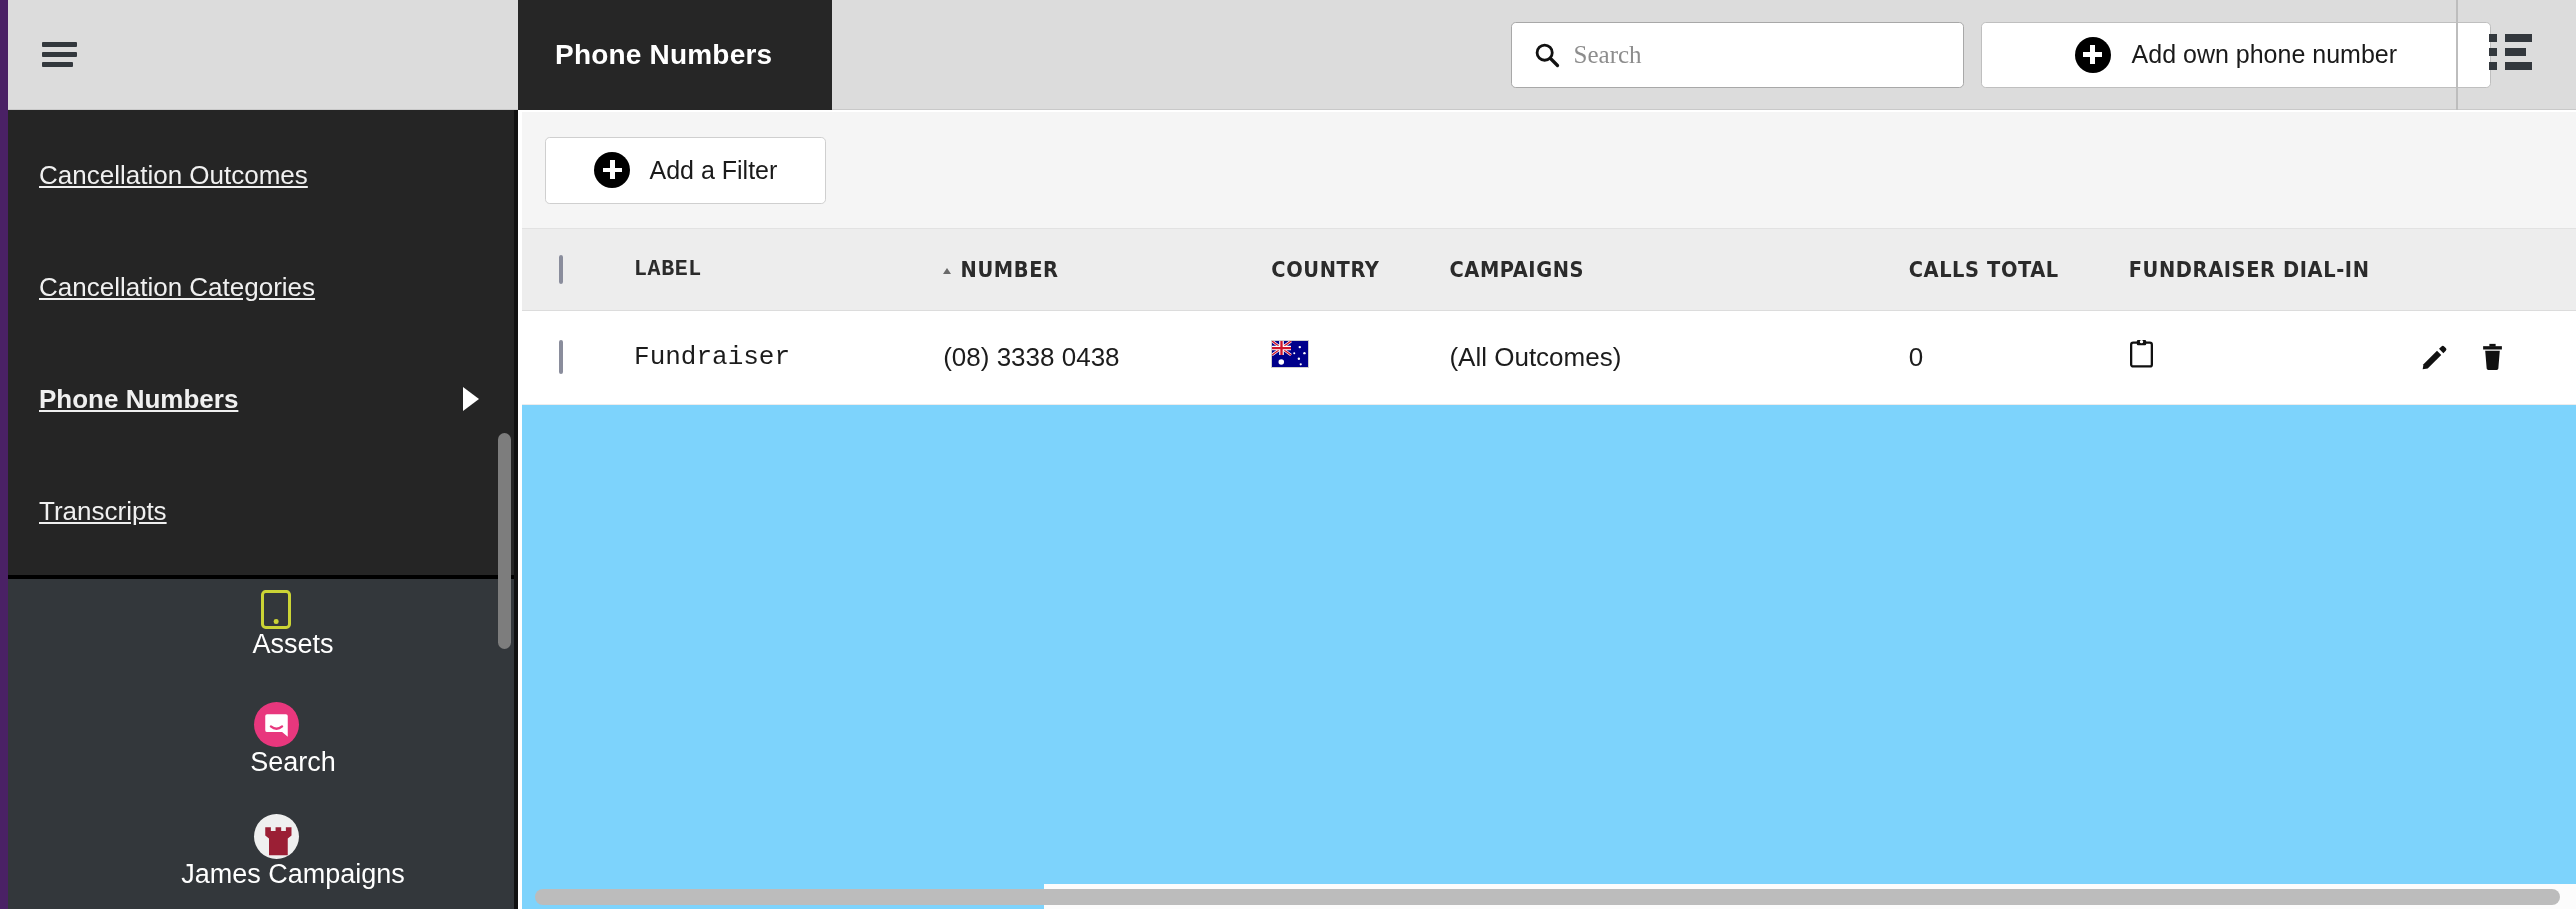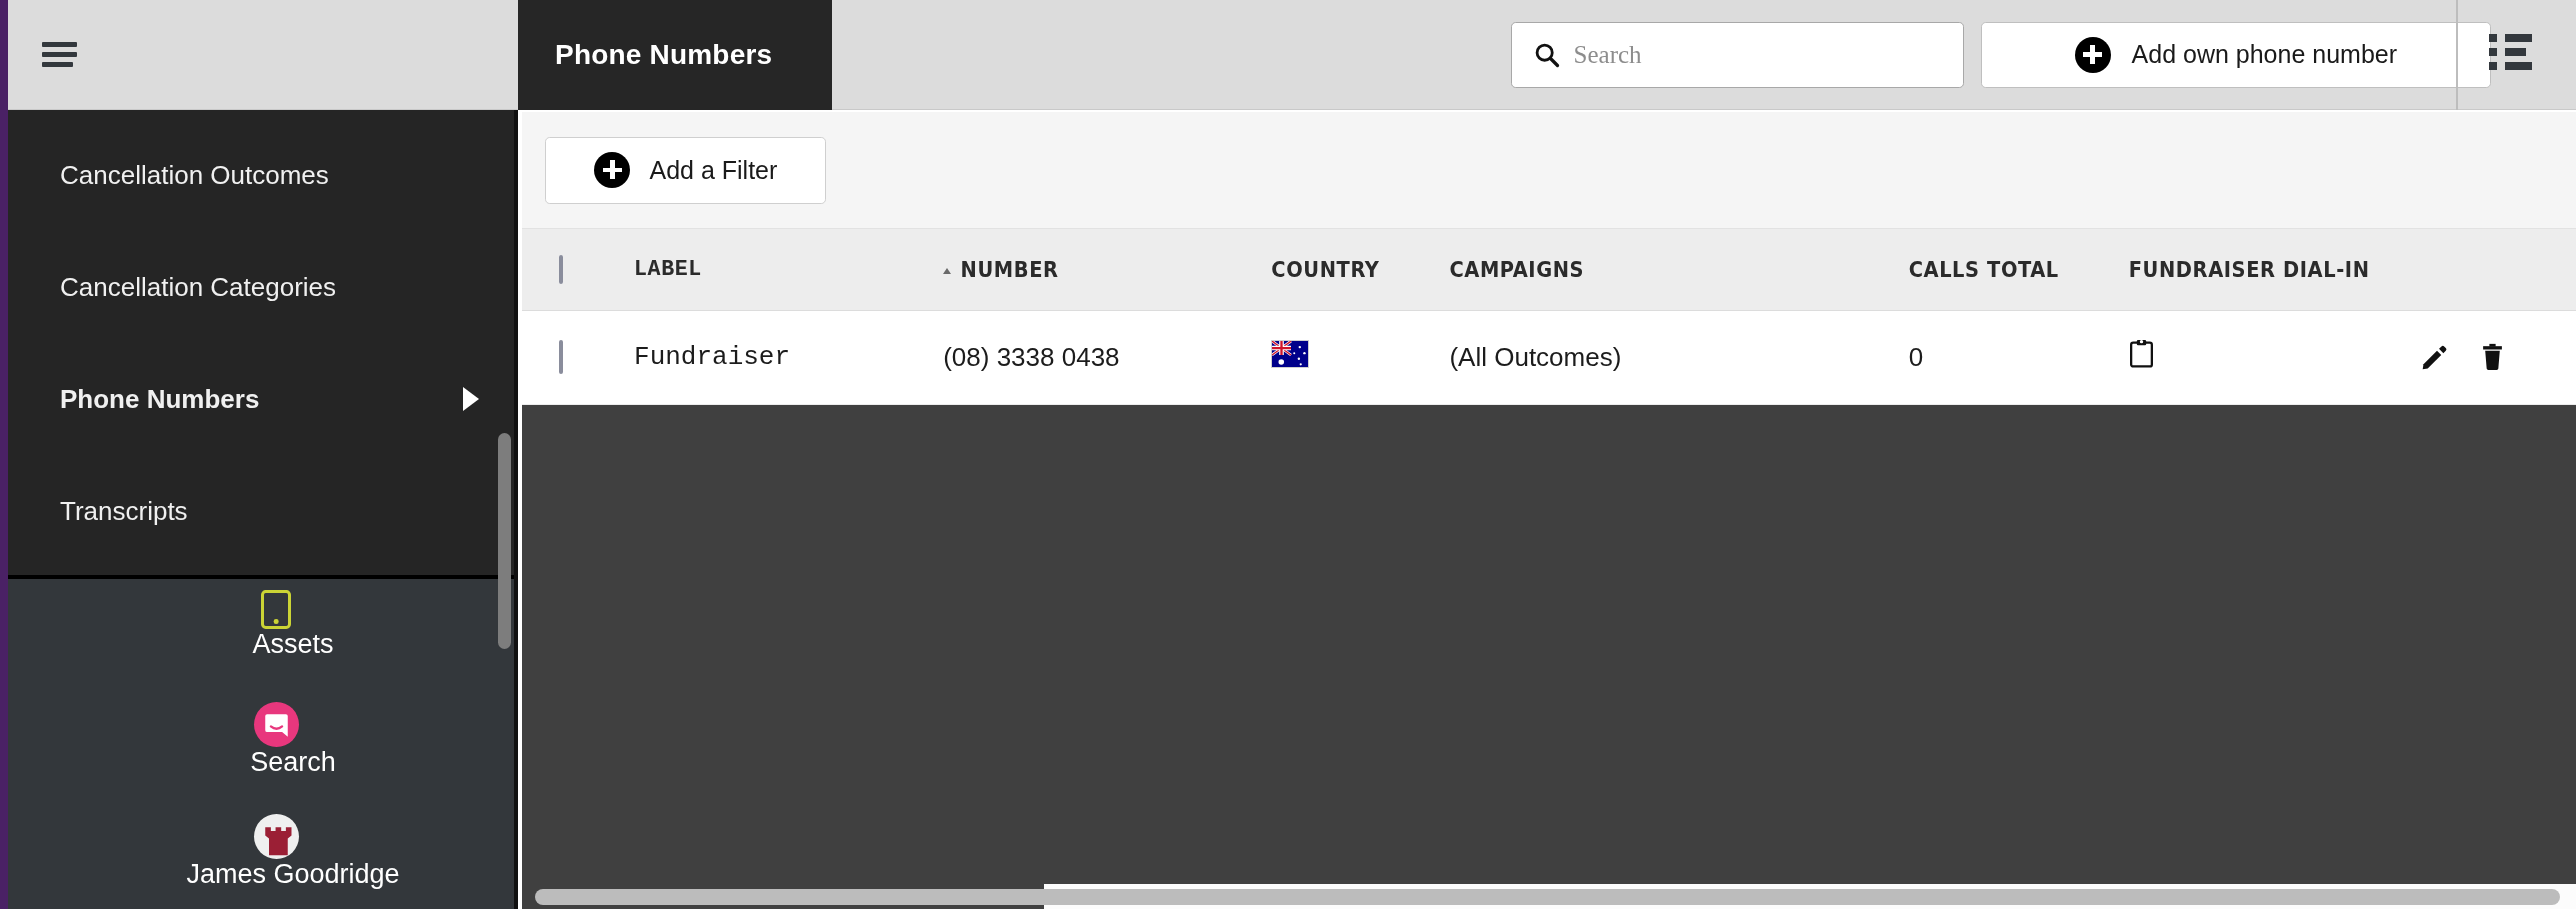--- a/index.html
+++ b/index.html
@@ -105,23 +105,24 @@
   
   .sidebar {
     position: absolute; left: 0; top: 110px;
     width: 518px; height: 800px;
     background: #252525;
     overflow: hidden;
   }
   .sidebar-top { padding-top: 9.4px; }
   .nav-item {
     height: 112px; display: flex; align-items: center;
-    padding-left: 60px; padding-right: 37px;
+    padding-left: 39px; padding-right: 37px;
     color: #f0f0f0; font-size: 26px; cursor: pointer;
     position: relative;
+    text-decoration: underline;
   }
   .nav-item.active { font-weight: bold; }
   .nav-item .caret {
     position: absolute; right: 39px; top: 50%; transform: translateY(-50%);
     width: 0; height: 0;
     border-top: 12.2px solid transparent;
     border-bottom: 12.2px solid transparent;
     border-left: 16px solid #ffffff;
   }
   .sidebar-split {
@@ -168,21 +169,21 @@
   }
   .sidebar-edge {
     position: absolute; right: 0; top: 0; width: 3.7px; height: 800px;
     background: #111111;
   }
 
   
   .main {
     position: absolute; left: 522px; top: 112px;
     width: 2054px; height: 798px;
-    background: #404040;
+    background: #7dd3fc;
   }
   .filter-bar {
     height: 117px; background: #f5f5f5;
     display: flex; align-items: center; padding-left: 23.4px;
     border-bottom: 1.9px solid #e2e2e2;
   }
   .filter-btn {
     width: 281px; height: 67px;
     background: #ffffff; border: 1.9px solid #cfcfcf; border-radius: 4.7px;
     display: flex; align-items: center; justify-content: center; cursor: pointer;
@@ -332,21 +333,21 @@
         <span class="ico-label">Search</span>
       </div>
       <div class="nav-item-icon">
         <span class="ico">
           <span class="avatar-icon">
             <svg viewBox="0 0 48 48" width="45" height="45">
               <path d="M12 14 h6 v4 h5 v-4 h6 v4 h5 v-4 h6 v9 l-4 3 v18 h-20 v-18 l-4 -3 Z" fill="#9b1f35"></path>
             </svg>
           </span>
         </span>
-        <span class="ico-label">James Goodridge</span>
+        <span class="ico-label">James Campaigns</span>
       </div>
     </div>
 
     <div class="sidebar-edge"></div>
     <div class="sidebar-scrollbar"></div>
   </div>
 
   <div class="main">
 
     <div class="filter-bar">

